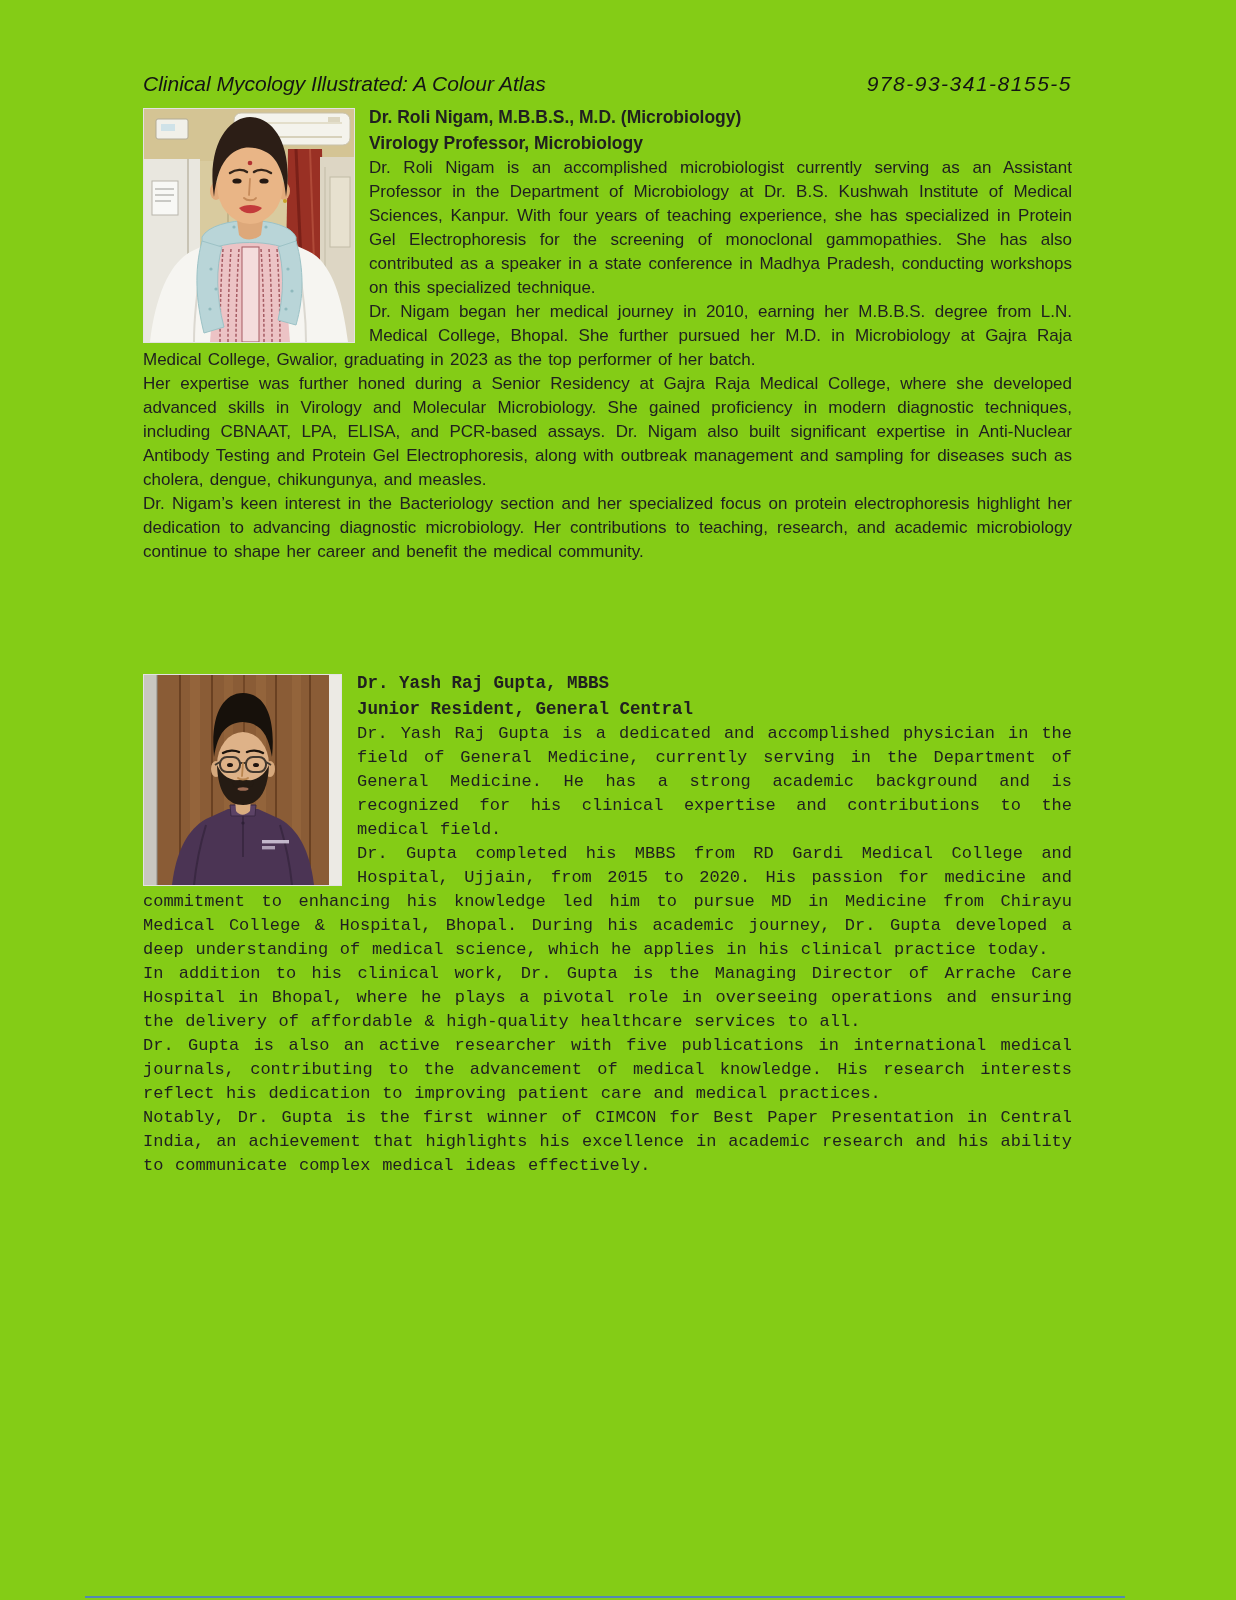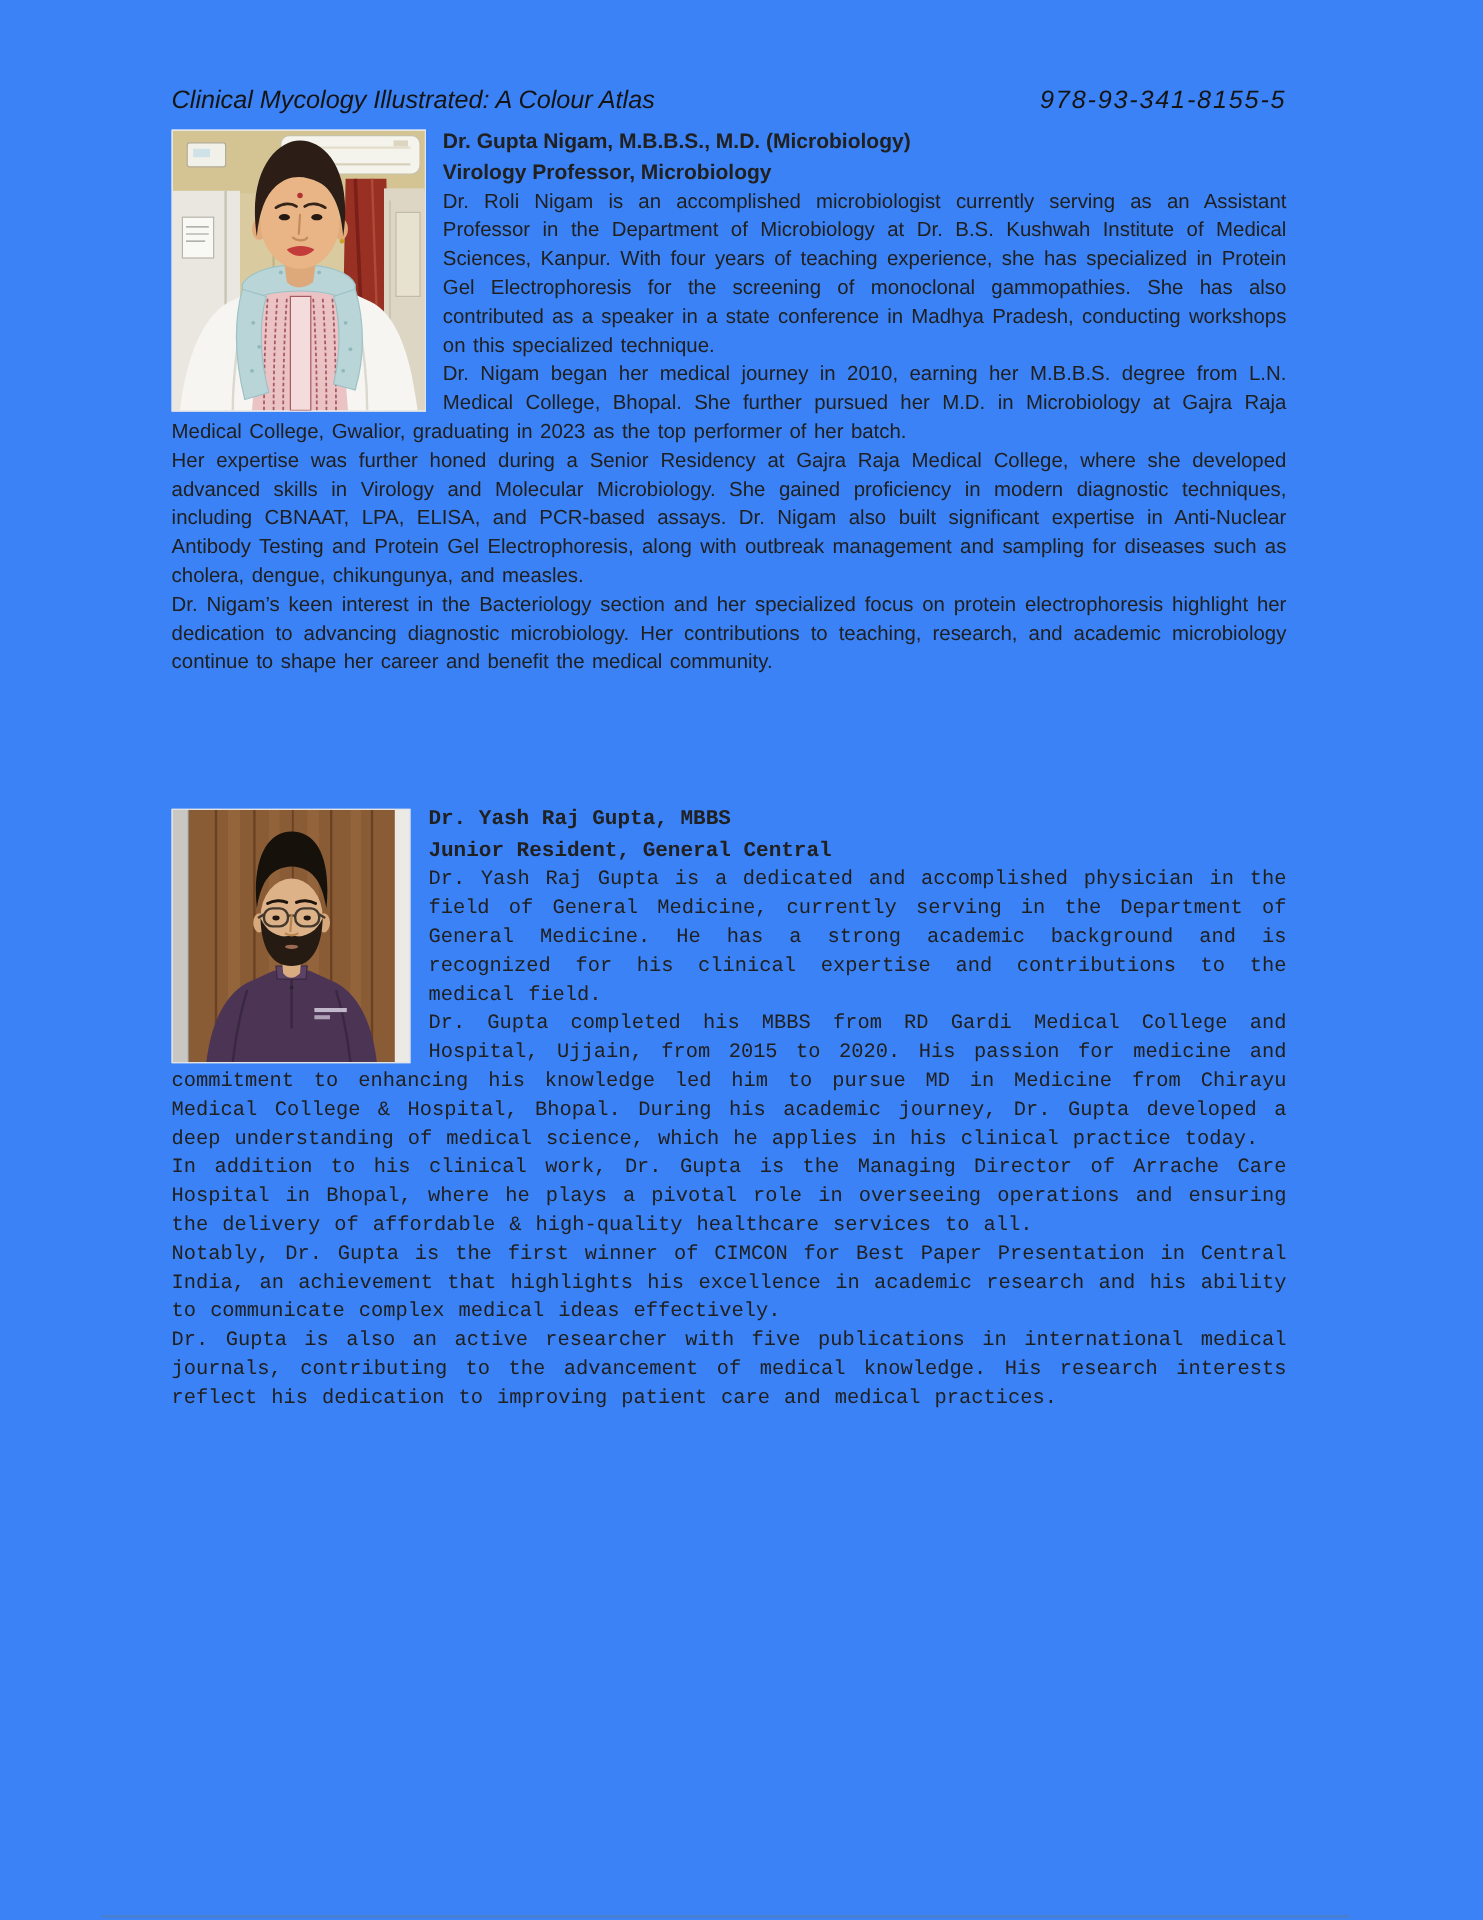--- a/index.html
+++ b/index.html
@@ -1,17 +1,17 @@
 <!DOCTYPE html>
 <html><head>
 <meta charset="utf-8">
 <style>
   html,body{margin:0;padding:0;background:#ffffff;}
   .page{
-    position:relative;width:1236px;height:1600px;background:#3b82f6;
+    position:relative;width:1236px;height:1600px;background:#84cc16;
     font-family:"Liberation Sans",sans-serif;color:#1d1d1d;overflow:hidden;
   }
   .hdr{
     position:absolute;left:143px;top:72px;width:929px;
     display:flex;justify-content:space-between;align-items:baseline;
     font-style:italic;font-size:21px;color:#141414;
   }
   .hdr .isbn{letter-spacing:1.5px;white-space:nowrap;}
   .bio{
     position:absolute;left:143px;width:929px;
@@ -113,21 +113,21 @@
         <ellipse cx="93" cy="72" rx="4.6" ry="2.6" fill="#241812"></ellipse>
         <ellipse cx="120" cy="72" rx="4.6" ry="2.6" fill="#241812"></ellipse>
 
         <path d="M106 70 L105 86 M100 89 C 103 92 110 92 112 89" stroke="#c58a5a" stroke-width="1.8" fill="none" stroke-linecap="round"></path>
 
         <path d="M95 99 C 101 95 112 95 118 99 C 112 106 100 106 95 99 Z" fill="#c33b3b"></path>
 
         <circle cx="141" cy="92" r="2" fill="#c9a227"></circle>
       </svg>
     </div>
-    <div class="bio-name">Dr. Gupta Nigam, M.B.B.S., M.D. (Microbiology)</div>
+    <div class="bio-name">Dr. Roli Nigam, M.B.B.S., M.D. (Microbiology)</div>
     <div class="bio-role">Virology Professor, Microbiology</div>
     <div class="paras">
         <p>Dr. Roli Nigam is an accomplished microbiologist currently serving as an Assistant Professor in the Department of Microbiology at Dr. B.S. Kushwah Institute of Medical Sciences, Kanpur. With four years of teaching experience, she has specialized in Protein Gel Electrophoresis for the screening of monoclonal gammopathies. She has also contributed as a speaker in a state conference in Madhya Pradesh, conducting workshops on this specialized technique.</p>
         <p>Dr. Nigam began her medical journey in 2010, earning her M.B.B.S. degree from L.N. Medical College, Bhopal. She further pursued her M.D. in Microbiology at Gajra Raja Medical College, Gwalior, graduating in 2023 as the top performer of her batch.</p>
         <p>Her expertise was further honed during a Senior Residency at Gajra Raja Medical College, where she developed advanced skills in Virology and Molecular Microbiology. She gained proficiency in modern diagnostic techniques, including CBNAAT, LPA, ELISA, and PCR-based assays. Dr. Nigam also built significant expertise in Anti-Nuclear Antibody Testing and Protein Gel Electrophoresis, along with outbreak management and sampling for diseases such as cholera, dengue, chikungunya, and measles.</p>
         <p>Dr. Nigam’s keen interest in the Bacteriology section and her specialized focus on protein electrophoresis highlight her dedication to advancing diagnostic microbiology. Her contributions to teaching, research, and academic microbiology continue to shape her career and benefit the medical community.</p>
       </div>
   </section>
 
   <section class="bio" id="bio2">
@@ -187,19 +187,19 @@
 
         <path d="M99 88 L98 101 M94 103 C 96 105 102 105 104 103" stroke="#b9854f" stroke-width="1.8" fill="none" stroke-linecap="round"></path>
       </svg>
     </div>
     <div class="bio-name">Dr. Yash Raj Gupta, MBBS</div>
     <div class="bio-role">Junior Resident, General Central</div>
     <div class="paras">
         <p>Dr. Yash Raj Gupta is a dedicated and accomplished physician in the field of General Medicine, currently serving in the Department of General Medicine. He has a strong academic background and is recognized for his clinical expertise and contributions to the medical field.</p>
         <p>Dr. Gupta completed his MBBS from RD Gardi Medical College and Hospital, Ujjain, from 2015 to 2020. His passion for medicine and commitment to enhancing his knowledge led him to pursue MD in Medicine from Chirayu Medical College &amp; Hospital, Bhopal. During his academic journey, Dr. Gupta developed a deep understanding of medical science, which he applies in his clinical practice today.</p>
         <p>In addition to his clinical work, Dr. Gupta is the Managing Director of Arrache Care Hospital in Bhopal, where he plays a pivotal role in overseeing operations and ensuring the delivery of affordable &amp; high-quality healthcare services to all.</p>
+        <p>Dr. Gupta is also an active researcher with five publications in international medical journals, contributing to the advancement of medical knowledge. His research interests reflect his dedication to improving patient care and medical practices.</p>
         <p>Notably, Dr. Gupta is the first winner of CIMCON for Best Paper Presentation in Central India, an achievement that highlights his excellence in academic research and his ability to communicate complex medical ideas effectively.</p>
-        <p>Dr. Gupta is also an active researcher with five publications in international medical journals, contributing to the advancement of medical knowledge. His research interests reflect his dedication to improving patient care and medical practices.</p>
       </div>
   </section>
 
   <div class="footer-rule" style="background: rgb(77, 127, 196);"></div>
 </div>
 
 </body></html>

